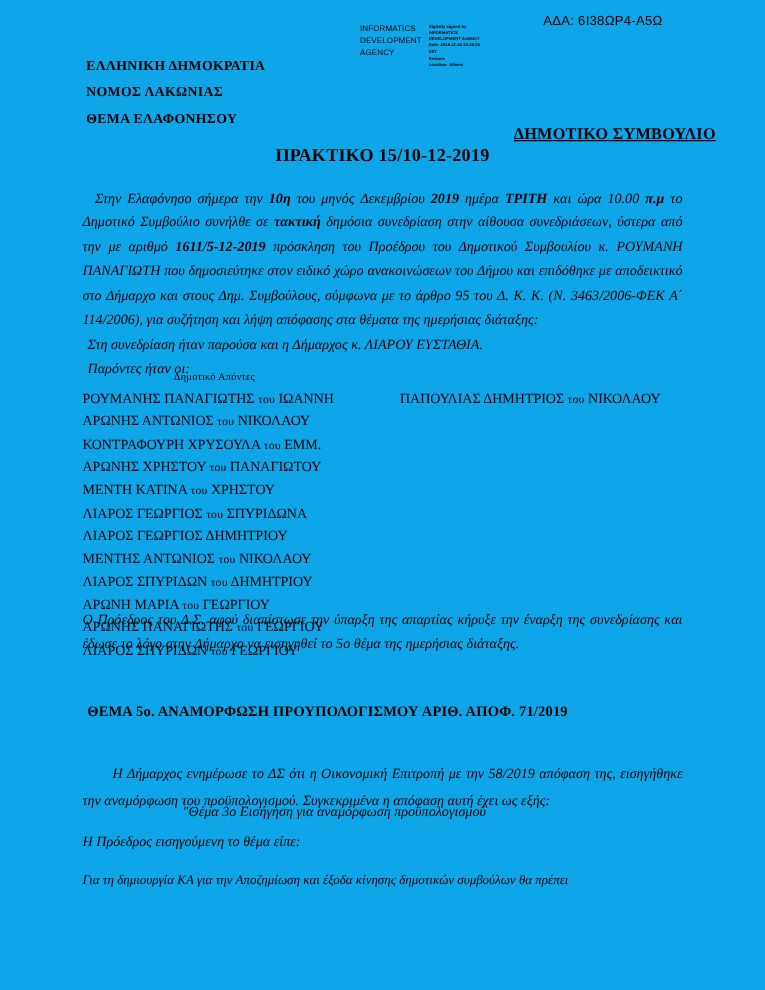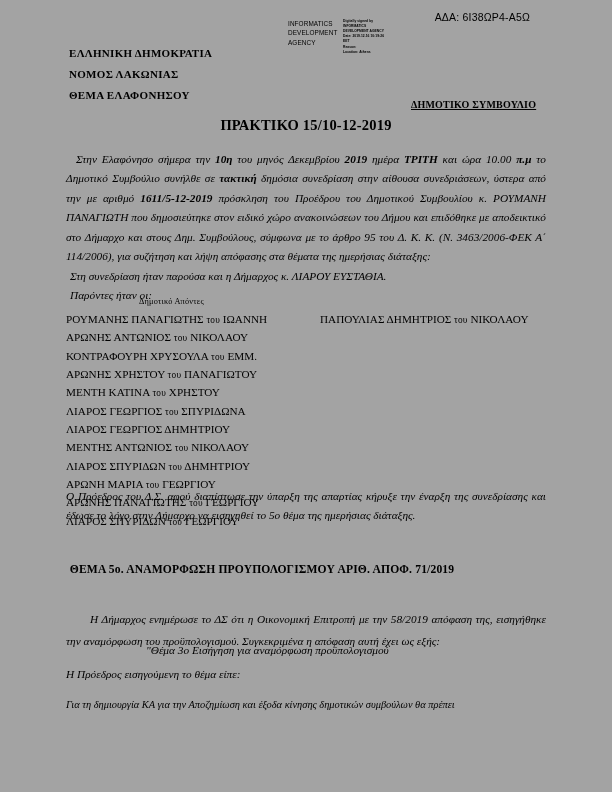--- a/index.html
+++ b/index.html
@@ -10,21 +10,21 @@
   }
   body {
     font-family: "Liberation Serif", "DejaVu Serif", serif;
     color: #000000;
   }
   .page {
     position: relative;
     width: 612px;
     height: 792px;
     margin: 0 auto;
-    background: #a3a3a3;
+    background: #0ea5e9;
     overflow: hidden;
     box-sizing: border-box;
   }
 
   
   .ada-code {
     position: absolute;
     top: 11px;
     left: 0;
     width: 530px;
@@ -69,21 +69,21 @@
     font-weight: bold;
     font-size: 11px;
     line-height: 21px;
     letter-spacing: 0.3px;
   }
   .council-label {
     position: absolute;
     top: 99px;
     left: 411px;
     font-weight: bold;
-    font-size: 10px;
+    font-size: 13px;
     text-decoration: underline;
     letter-spacing: 0.2px;
     white-space: nowrap;
   }
   .doc-title {
     position: absolute;
     top: 117px;
     left: 0;
     width: 612px;
     text-align: center;

